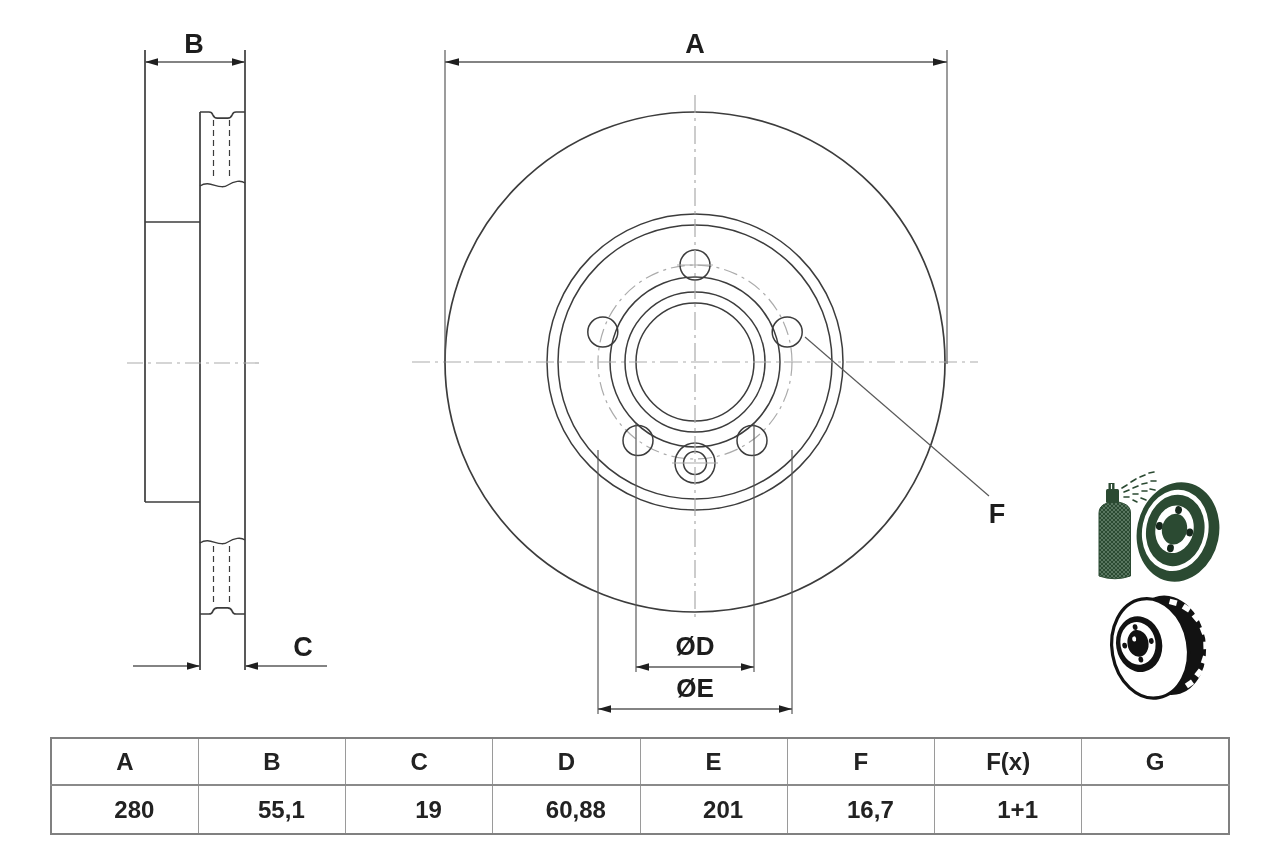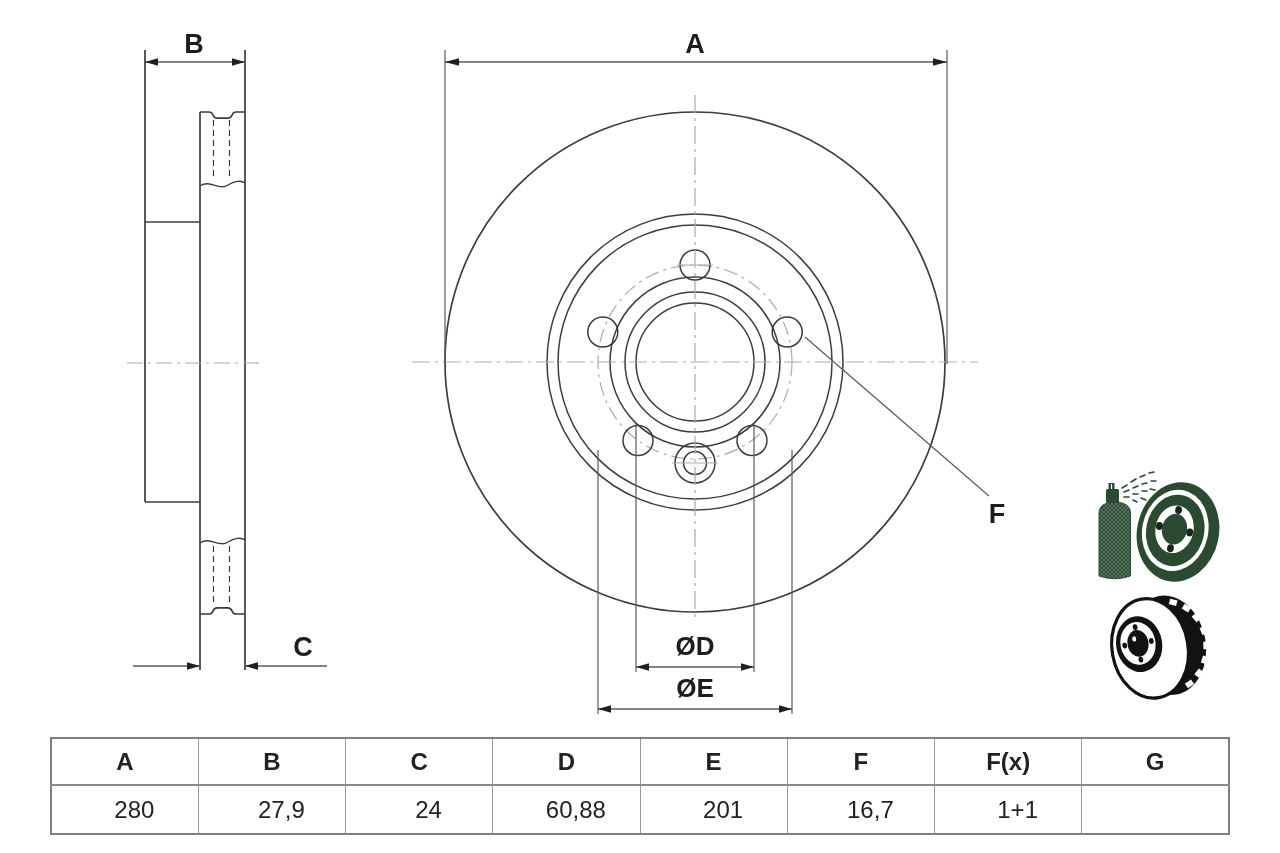--- a/index.html
+++ b/index.html
@@ -38,21 +38,21 @@
     text-align: center;
     vertical-align: middle;
     color: #222222;
     font-family: "Liberation Sans", sans-serif;
     font-size: 24px;
     height: 45px;
     padding: 0;
   }
   table.spec { border: 2px solid #808080; }
   table.spec tr.hdr td { font-weight: bold; border-bottom: 2px solid #8a8a8a; }
-  table.spec tr.val td { height: 47px; font-weight: normal; padding-left: 19px; }
+  table.spec tr.val td { height: 47px; font-weight: bold; padding-left: 19px; }
 </style>
 </head>
 <body>
 
 <div id="stage">
 
   <svg id="drawing" width="1280" height="730" viewBox="0 0 1280 730">
     <defs>
       <pattern id="hatch" patternUnits="userSpaceOnUse" width="4" height="4">
         <rect width="4" height="4" fill="#2b4a32"></rect>
@@ -238,22 +238,22 @@
         <td>B</td>
         <td>C</td>
         <td>D</td>
         <td>E</td>
         <td>F</td>
         <td>F(x)</td>
         <td>G</td>
       </tr>
       <tr class="val">
         <td>280</td>
-        <td>27,9</td>
-        <td>24</td>
+        <td>55,1</td>
+        <td>19</td>
         <td>60,88</td>
         <td>201</td>
         <td>16,7</td>
         <td>1+1</td>
         <td></td>
       </tr>
     </tbody>
   </table>
 </div>
 

